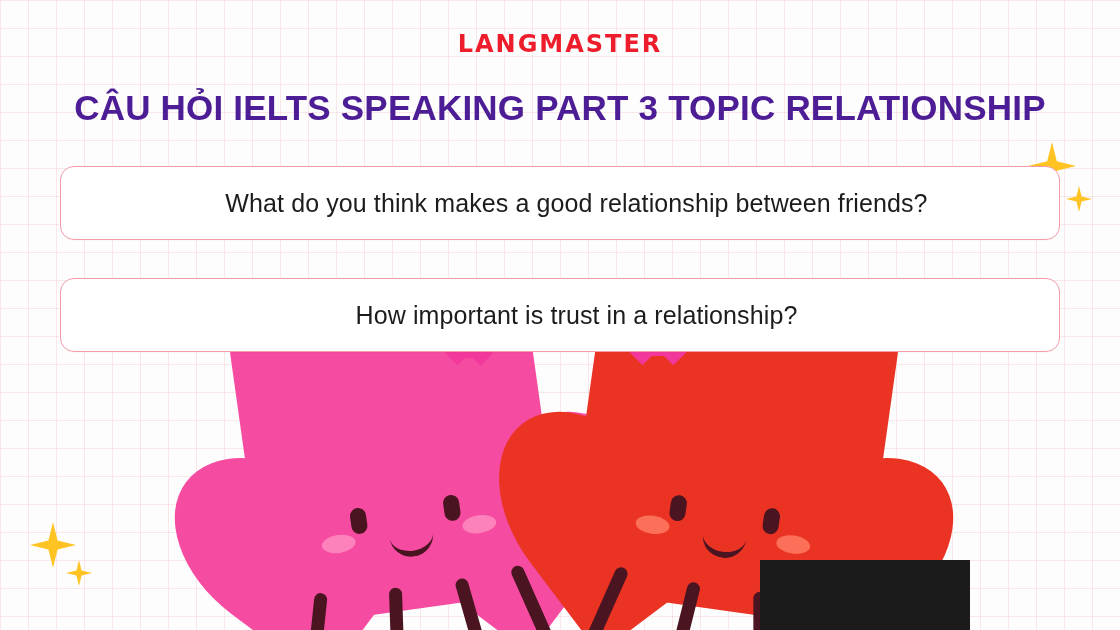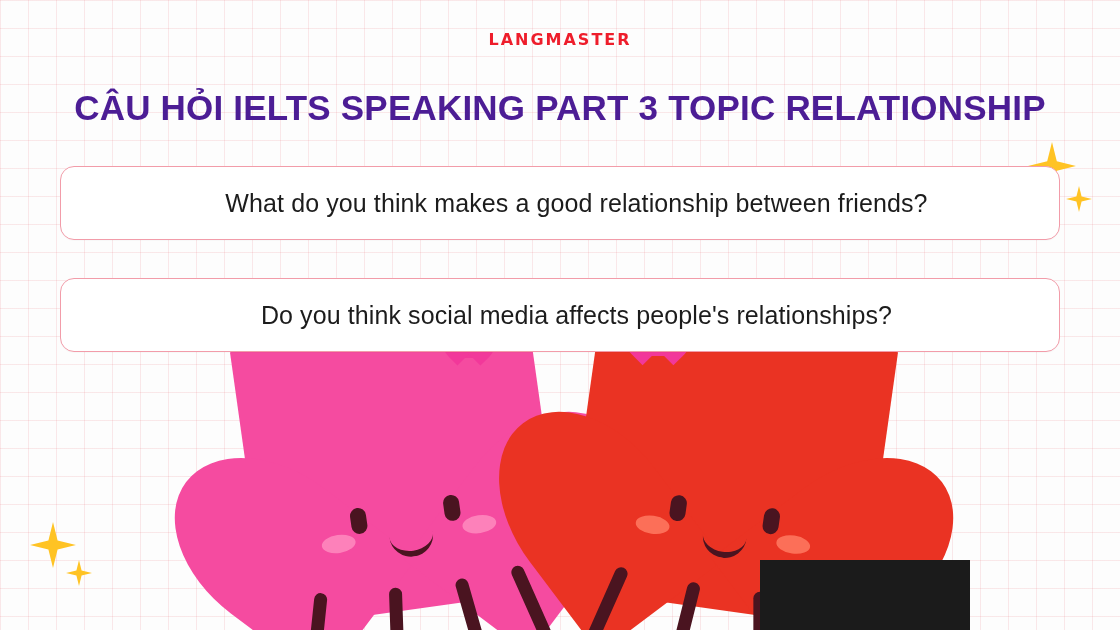--- a/index.html
+++ b/index.html
@@ -97,21 +97,21 @@
   }
 
   .brand {
     position: absolute;
     top: 30px;
     left: 0;
     right: 0;
     text-align: center;
     font-family: "DejaVu Sans", sans-serif;
     font-weight: 700;
-    font-size: 16px;
+    font-size: 24px;
     letter-spacing: 2px;
     color: #ee1d2b;
   }
 
   .title {
     position: absolute;
     top: 88px;
     left: 0;
     right: 0;
     text-align: center;
@@ -211,21 +211,21 @@
     <div class="brand">LANGMASTER</div>
 
     <div class="title">CÂU HỎI IELTS SPEAKING PART 3 TOPIC RELATIONSHIP</div>
 
     <div class="qlist">
 
       <div class="qcard">
         <span class="qtext">What do you think makes a good relationship between friends?</span>
       </div>
 
-
       <div class="qcard">
-        <span class="qtext">Do you think social media affects people's relationships?</span>
-      </div>
+        <span class="qtext">How important is trust in a relationship?</span>
+      </div>
+
 
 
     </div>
   </div>
 </div>
 
 </body></html>

